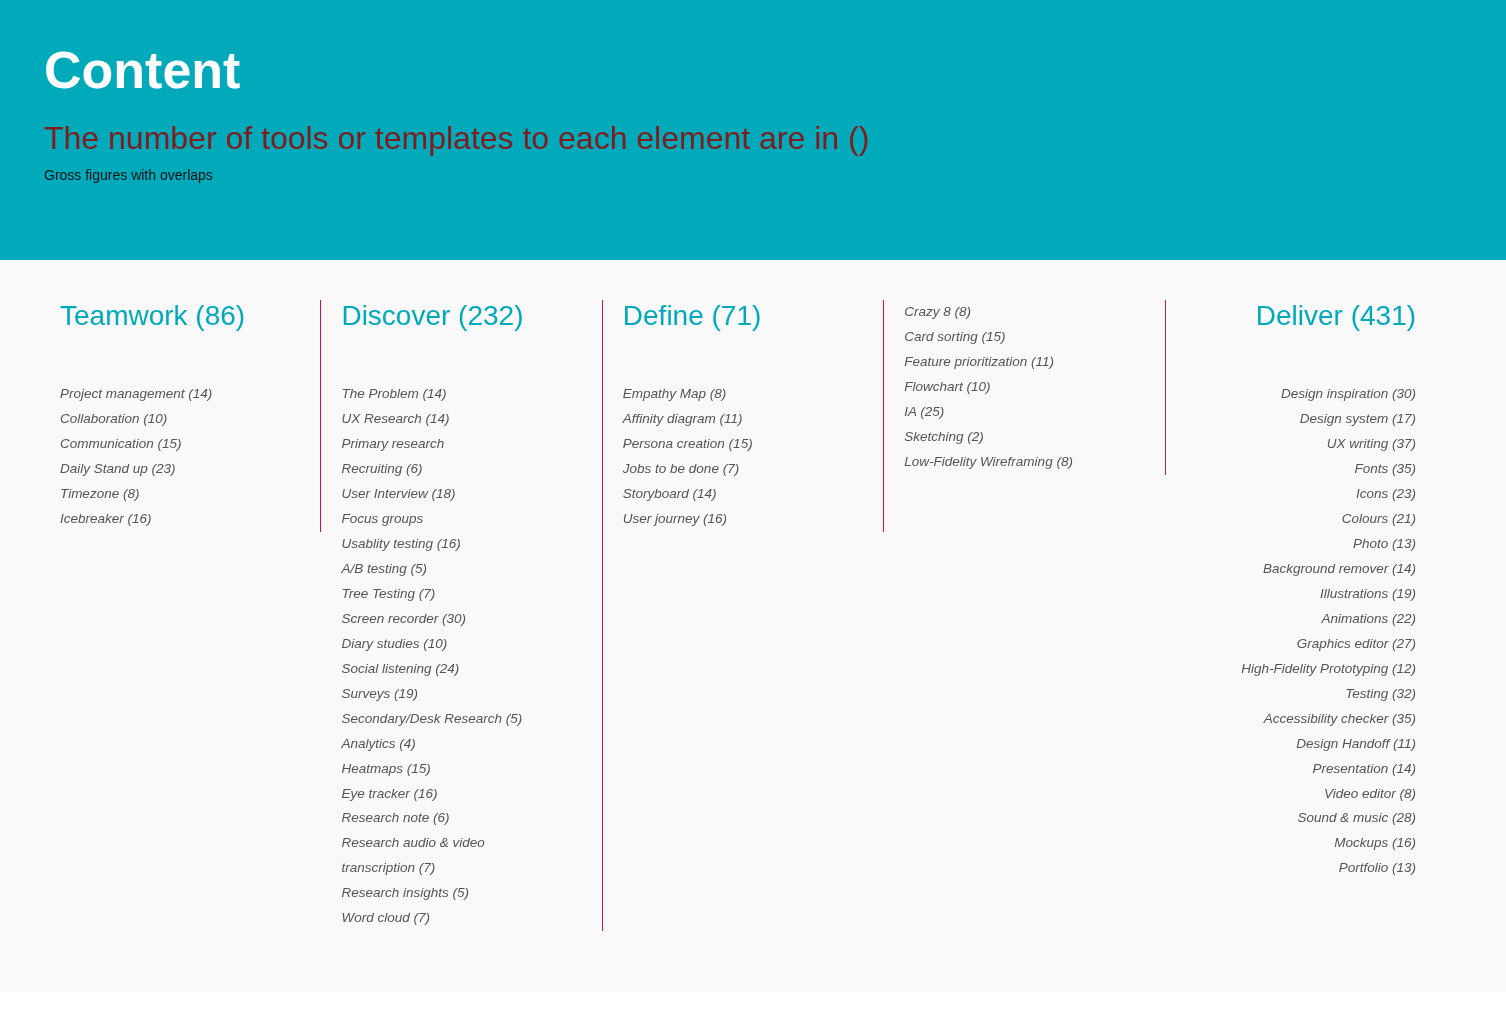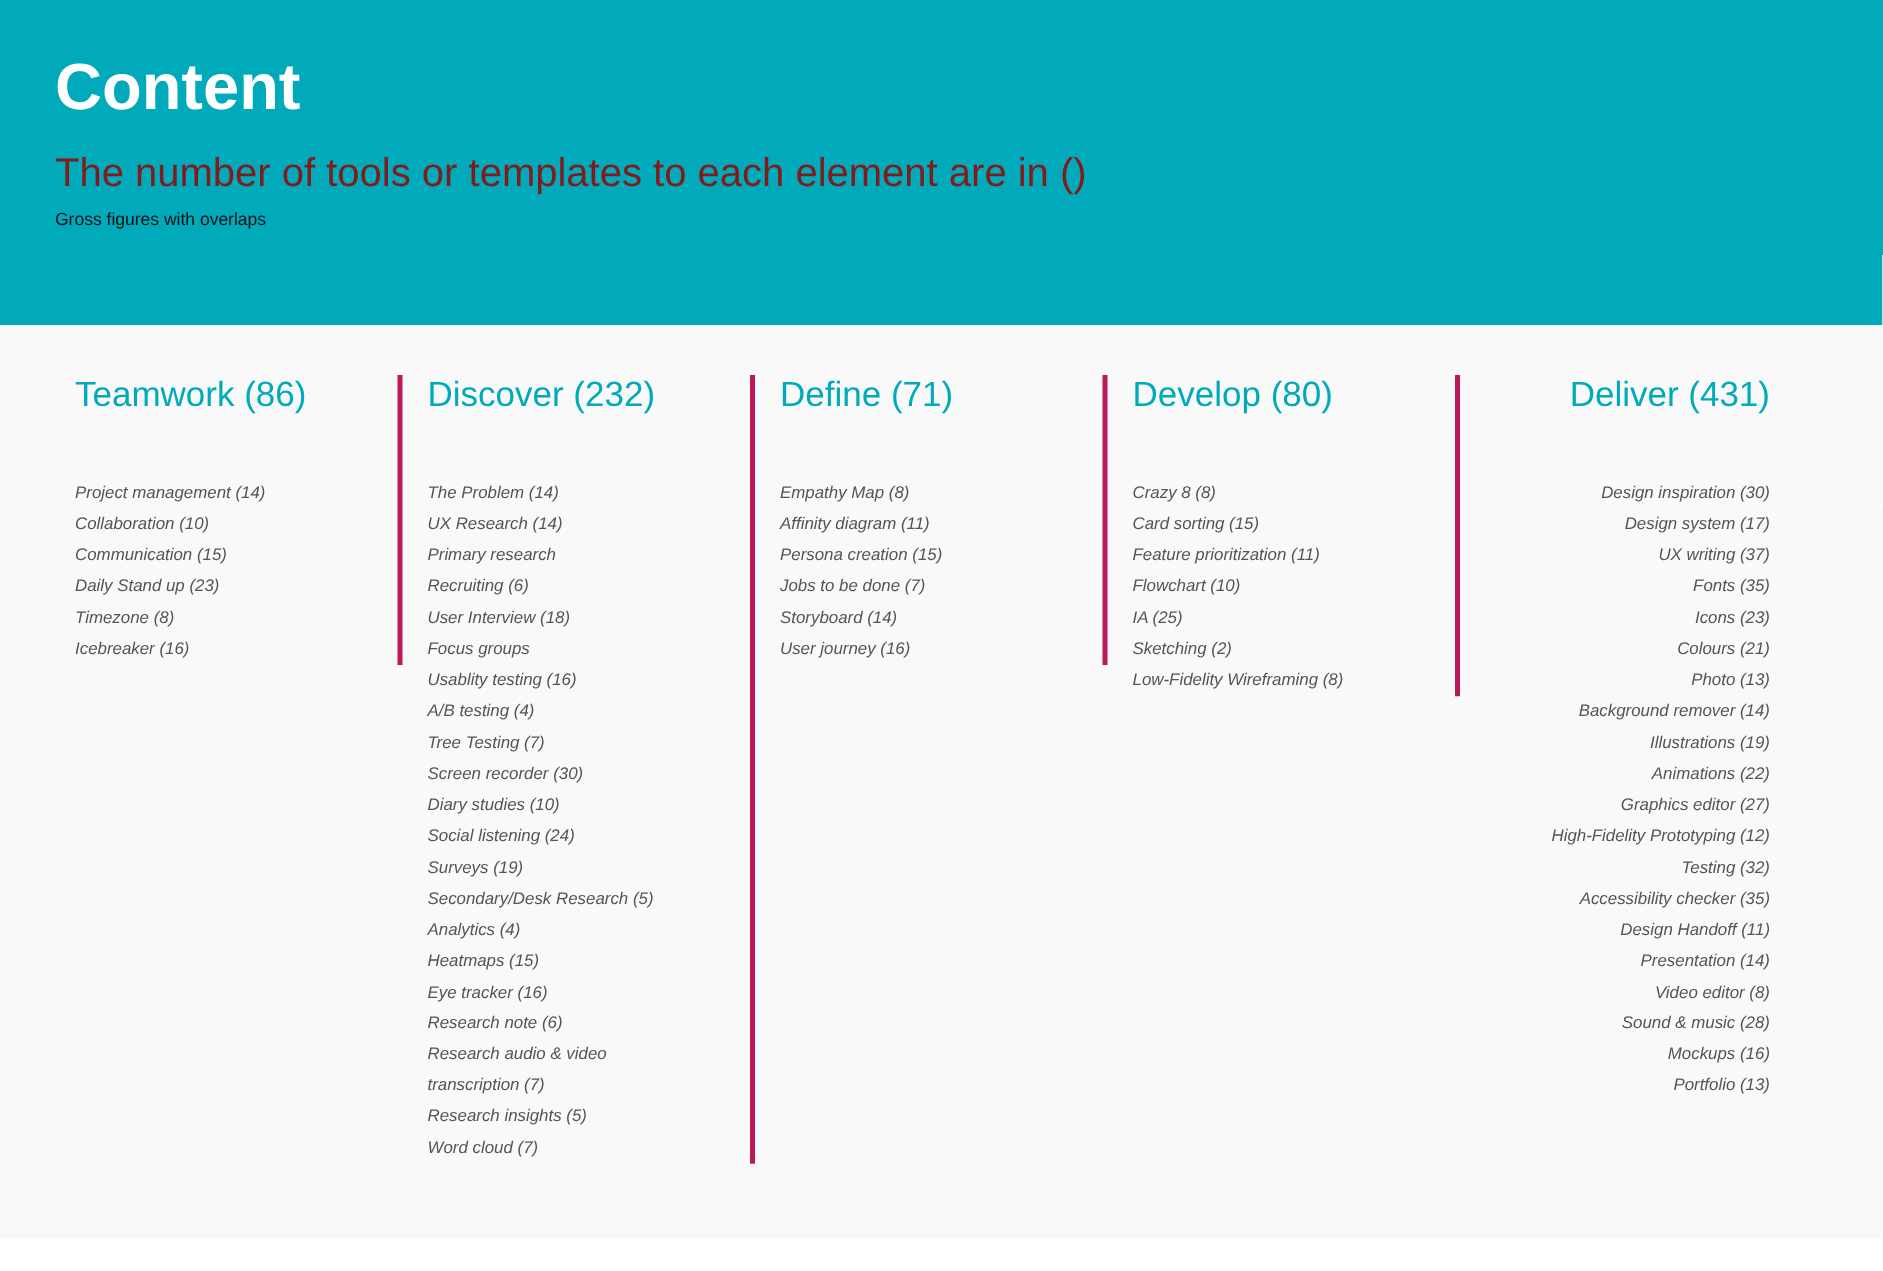--- a/index.html
+++ b/index.html
@@ -47,21 +47,21 @@
     
     .columns {
       display: flex;
       gap: 0;
       align-items: flex-start;
     }
 
     .column {
       flex: 1;
       padding-right: 30px;
-      border-right: 4px solid #be185d;
+      border-right: 1px solid #be185d;
       padding-left: 20px;
     }
 
     .column:first-child {
       padding-left: 0;
     }
 
     .column:last-child {
       border-right: none;
       text-align: right;
@@ -112,21 +112,21 @@
       <div class="column">
         <div class="column-header">Discover (232)</div>
         <ul class="column-items">
           <li>The Problem (14)</li>
           <li>UX Research (14)</li>
           <li>Primary research</li>
           <li>Recruiting (6)</li>
           <li>User Interview (18)</li>
           <li>Focus groups</li>
           <li>Usablity testing (16)</li>
-          <li>A/B testing (4)</li>
+          <li>A/B testing (5)</li>
           <li>Tree Testing (7)</li>
           <li>Screen recorder (30)</li>
           <li>Diary studies (10)</li>
           <li>Social listening (24)</li>
           <li>Surveys (19)</li>
           <li>Secondary/Desk Research (5)</li>
           <li>Analytics (4)</li>
           <li>Heatmaps (15)</li>
           <li>Eye tracker (16)</li>
           <li>Research note (6)</li>
@@ -141,21 +141,20 @@
         <ul class="column-items">
           <li>Empathy Map (8)</li>
           <li>Affinity diagram (11)</li>
           <li>Persona creation (15)</li>
           <li>Jobs to be done (7)</li>
           <li>Storyboard (14)</li>
           <li>User journey (16)</li>
         </ul>
       </div>
       <div class="column">
-        <div class="column-header">Develop (80)</div>
         <ul class="column-items">
           <li>Crazy 8 (8)</li>
           <li>Card sorting (15)</li>
           <li>Feature prioritization (11)</li>
           <li>Flowchart (10)</li>
           <li>IA (25)</li>
           <li>Sketching (2)</li>
           <li>Low-Fidelity Wireframing (8)</li>
         </ul>
       </div>

